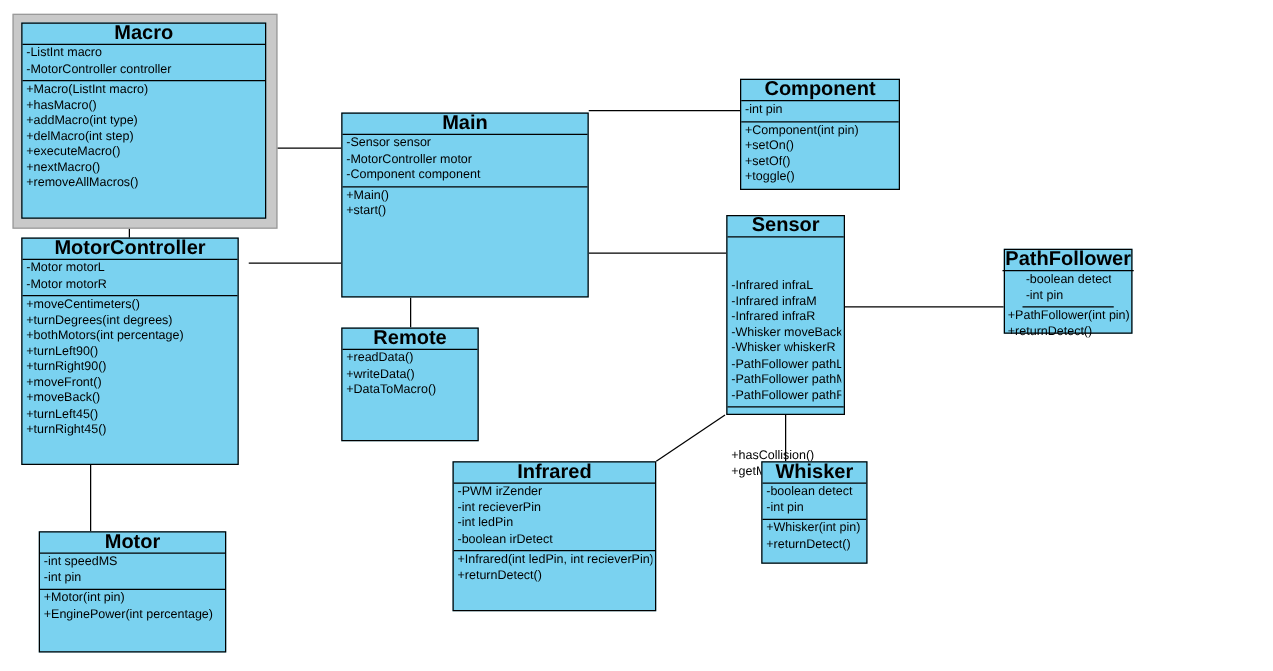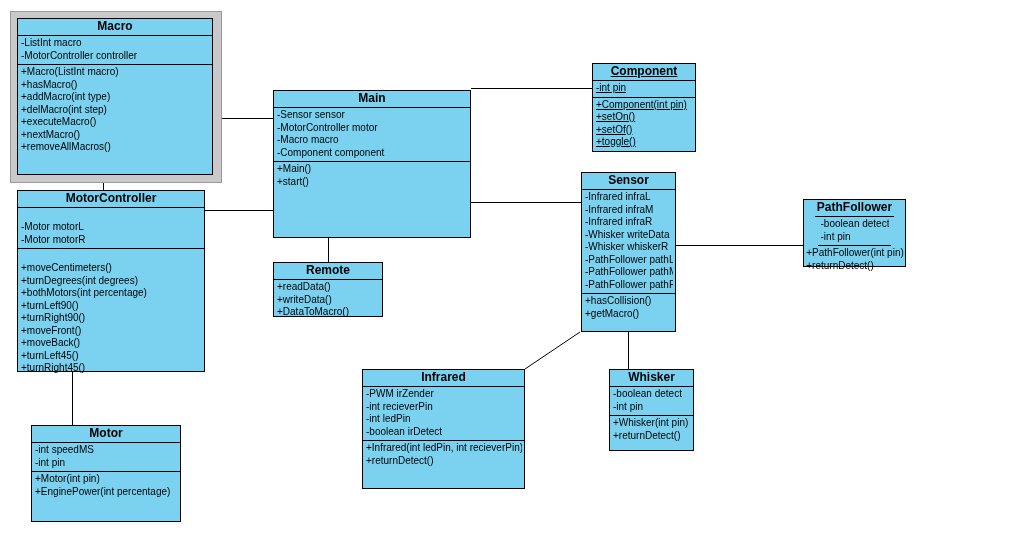--- a/index.html
+++ b/index.html
@@ -47,21 +47,21 @@
     box-sizing: border-box;
     display: flex;
     flex-direction: column;
     font-size: 10px;
     line-height: 12.5px;
     color: #000000;
   }
   .uml-title {
     text-align: center;
     font-weight: bold;
-    font-size: 12px;
+    font-size: 16px;
     line-height: 13px;
     padding: 1px 2px 2px 2px;
     border-bottom: 1px solid #000000;
     box-sizing: border-box;
     white-space: nowrap;
   }
   .uml-compartment {
     padding: 1px 2px 2px 3px;
     box-sizing: border-box;
   }
@@ -118,21 +118,21 @@
       <div class="uml-row">+Macro(ListInt macro)</div>
       <div class="uml-row">+hasMacro()</div>
       <div class="uml-row">+addMacro(int type)</div>
       <div class="uml-row">+delMacro(int step)</div>
       <div class="uml-row">+executeMacro()</div>
       <div class="uml-row">+nextMacro()</div>
       <div class="uml-row">+removeAllMacros()</div>
     </div>
   </div>
 
-  <div class="uml-class" style="left:17px; top:190px; width:188px; height:182px;gap:12px;">
+  <div class="uml-class" style="left:17px; top:190px; width:174px; height:182px;">
     <div class="uml-title">MotorController</div>
     <div class="uml-compartment with-border">
       <div class="uml-row">-Motor motorL</div>
       <div class="uml-row">-Motor motorR</div>
     </div>
     <div class="uml-compartment grow">
       <div class="uml-row">+moveCentimeters()</div>
       <div class="uml-row">+turnDegrees(int degrees)</div>
       <div class="uml-row">+bothMotors(int percentage)</div>
       <div class="uml-row">+turnLeft90()</div>
@@ -154,58 +154,57 @@
       <div class="uml-row">+Motor(int pin)</div>
       <div class="uml-row">+EnginePower(int percentage)</div>
     </div>
   </div>
 
   <div class="uml-class" style="left:273px; top:90px; width:198px; height:148px;justify-content:center;">
     <div class="uml-title">Main</div>
     <div class="uml-compartment with-border">
       <div class="uml-row">-Sensor sensor</div>
       <div class="uml-row">-MotorController motor</div>
-      <div class="uml-row">-Macro macro</div>
       <div class="uml-row">-Component component</div>
     </div>
     <div class="uml-compartment grow">
       <div class="uml-row static-member">+Main()</div>
       <div class="uml-row">+start()</div>
     </div>
   </div>
 
-  <div class="uml-class" style="left:273px; top:262px; width:110px; height:55px;">
+  <div class="uml-class" style="left:273px; top:262px; width:110px; height:91px;">
     <div class="uml-title">Remote</div>
     <div class="uml-compartment grow">
       <div class="uml-row">+readData()</div>
       <div class="uml-row">+writeData()</div>
       <div class="uml-row">+DataToMacro()</div>
     </div>
   </div>
 
-  <div class="uml-class" style="left:592px; top:63px; width:104px; height:89px;text-decoration:underline;">
+  <div class="uml-class" style="left:592px; top:63px; width:128px; height:89px;">
     <div class="uml-title">Component</div>
     <div class="uml-compartment with-border">
       <div class="uml-row">-int pin</div>
     </div>
     <div class="uml-compartment grow">
       <div class="uml-row">+Component(int pin)</div>
       <div class="uml-row">+setOn()</div>
       <div class="uml-row">+setOf()</div>
       <div class="uml-row">+toggle()</div>
     </div>
   </div>
 
-  <div class="uml-class" style="left:581px; top:172px; width:95px; height:160px;">
+  <div class="uml-class" style="left:581px; top:172px; width:95px; height:160px;gap:32px;">
     <div class="uml-title">Sensor</div>
     <div class="uml-compartment with-border">
       <div class="uml-row">-Infrared infraL</div>
       <div class="uml-row">-Infrared infraM</div>
       <div class="uml-row">-Infrared infraR</div>
-      <div class="uml-row">-Whisker writeData</div>
+      <div class="uml-row">-Whisker moveBack</div>
       <div class="uml-row">-Whisker whiskerR</div>
       <div class="uml-row">-PathFollower pathL</div>
       <div class="uml-row">-PathFollower pathM</div>
       <div class="uml-row">-PathFollower pathR</div>
     </div>
     <div class="uml-compartment grow">
       <div class="uml-row">+hasCollision()</div>
       <div class="uml-row">+getMacro()</div>
     </div>
   </div>

